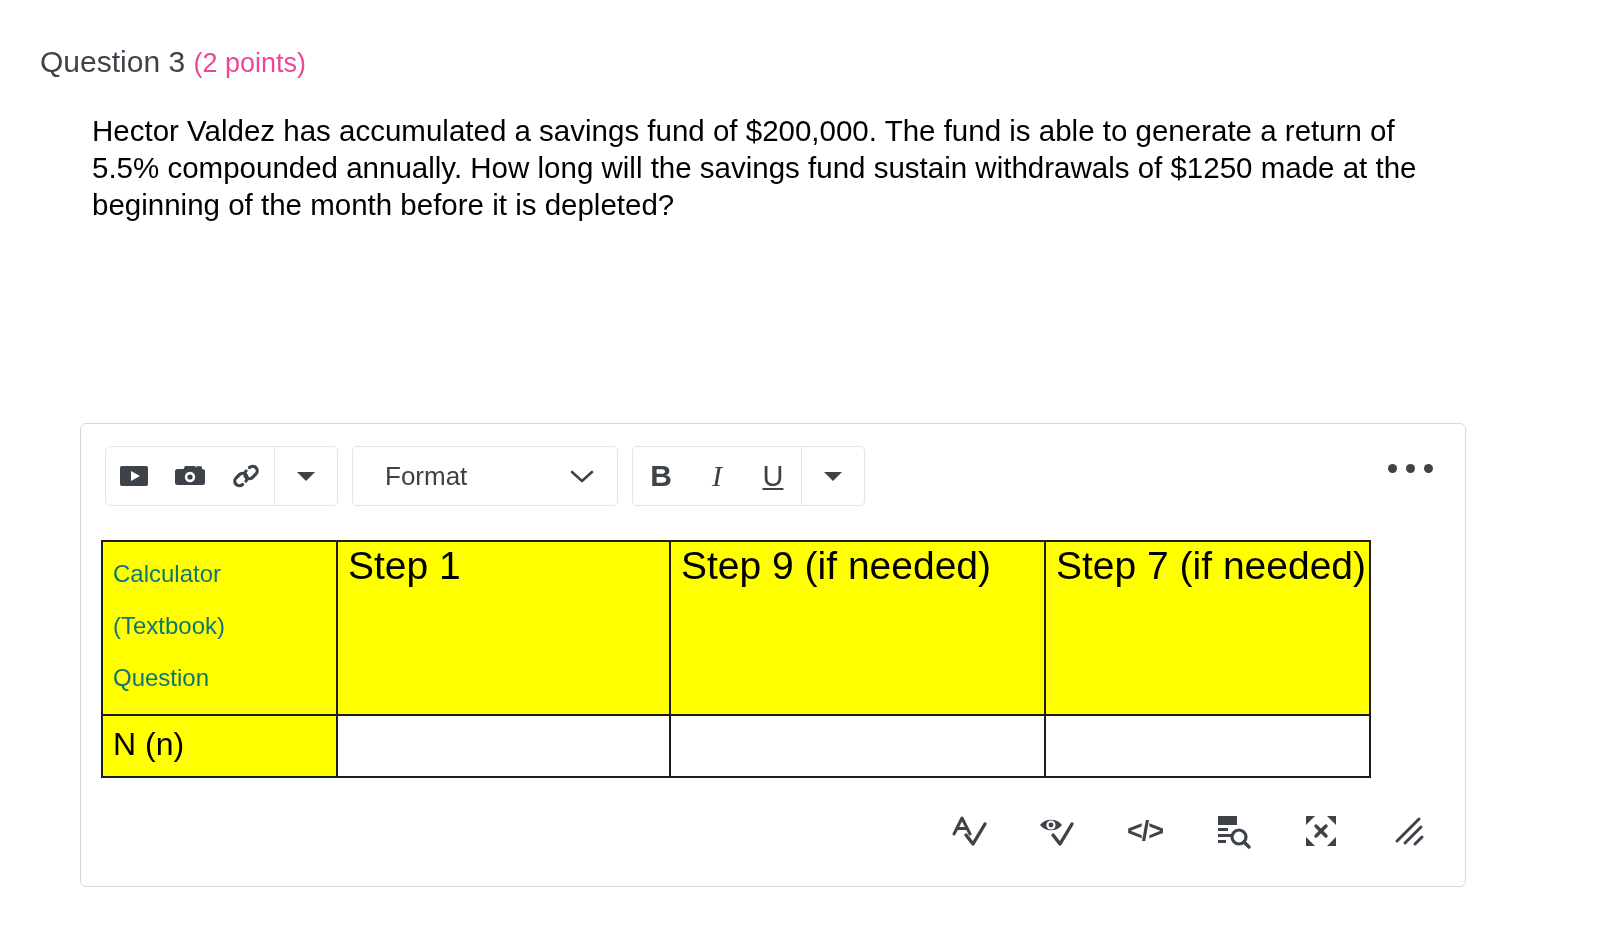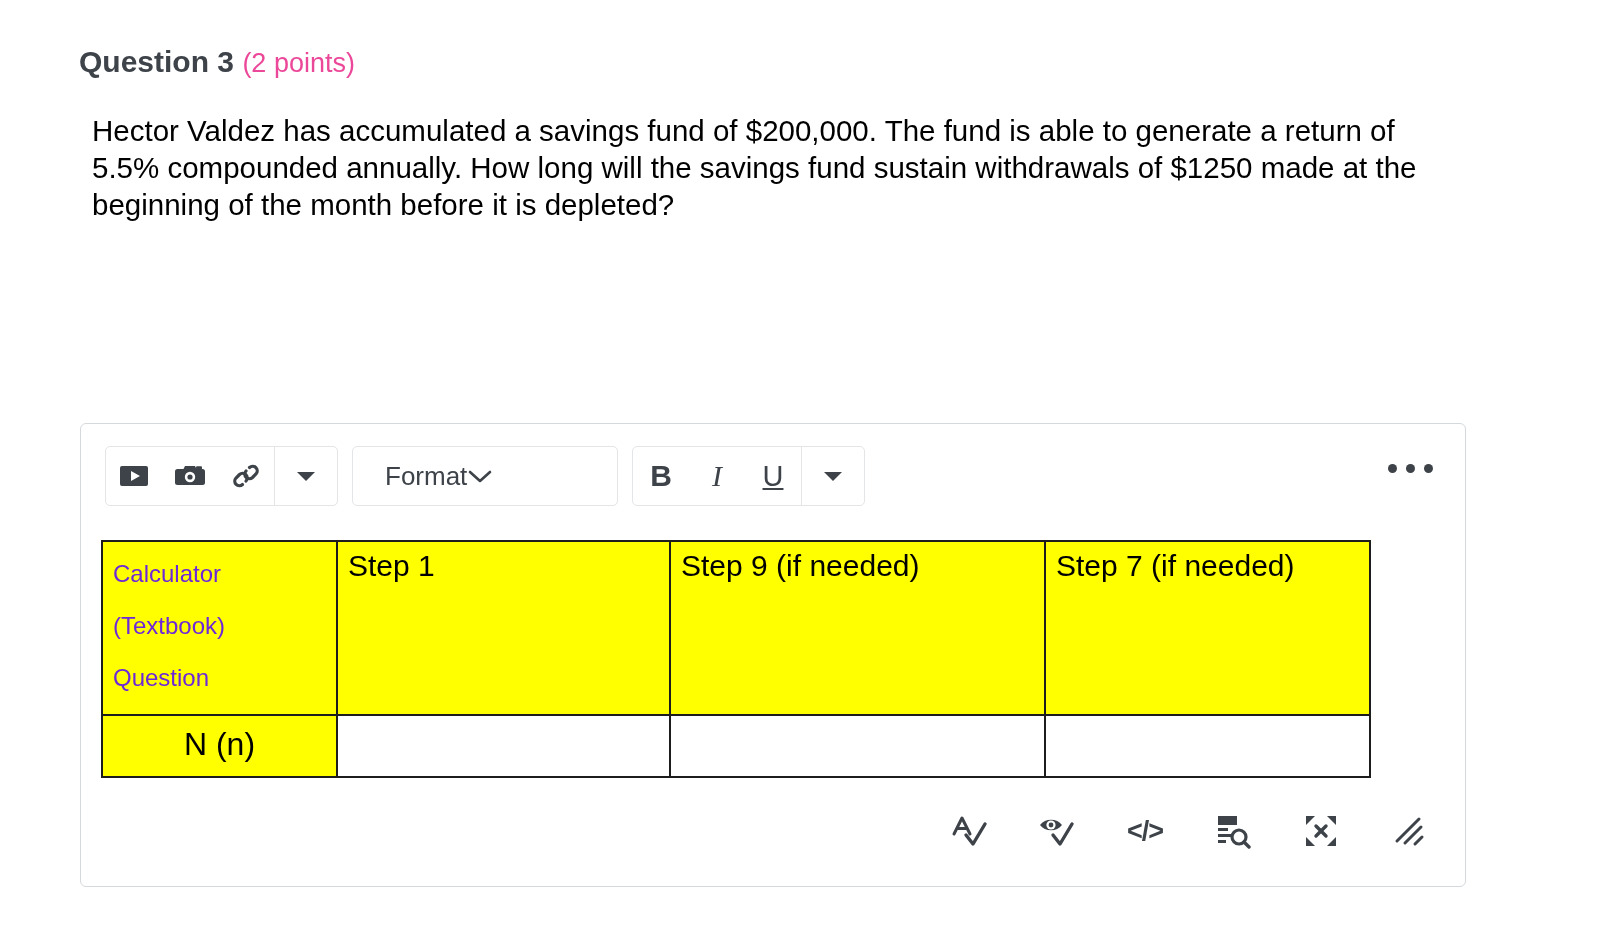--- a/index.html
+++ b/index.html
@@ -26,23 +26,22 @@
   
   .q-heading {
     position: absolute;
     left: 40px;
     top: 44px;
     font-size: 30px;
     line-height: 1.2;
     white-space: nowrap;
   }
   .q-heading .q-title {
-    font-weight: bold;
+    font-weight: normal;
     color: #3d4349;
-    margin-left: 39px;
   }
   .q-heading .q-points {
     font-weight: normal;
     color: #ec4899;
     font-size: 27px;
   }
 
   
   .q-body {
     position: absolute;
@@ -110,20 +109,21 @@
   .tb-divider {
     width: 1px;
     height: 58px;
     background: #e3e5e7;
   }
 
   
   .tb-format {
     display: flex;
     align-items: center;
+    justify-content: space-between;
     border: 1px solid #e3e5e7;
     border-radius: 5px;
     height: 60px;
     box-sizing: border-box;
     min-width: 266px;
     padding: 0 22px 0 32px;
     cursor: pointer;
     background: #fff;
   }
   .tb-format-label {
@@ -182,37 +182,37 @@
   .answer-table td.hl { background: #ffff00; }
 
   .col-1 { width: 235px; }
   .col-2 { width: 333px; }
   .col-3 { width: 375px; }
   .col-4 { width: 325px; }
 
   .hdr-small {
     font-size: 24px;
     line-height: 52px;
-    color: #6d28d9;
+    color: #0f766e;
     white-space: nowrap;
   }
   .hdr-big {
-    font-size: 30px;
+    font-size: 39px;
     line-height: 36px;
     color: #000;
     white-space: nowrap;
   }
   .row-label {
     font-size: 32px;
     line-height: 44px;
     color: #000;
     white-space: nowrap;
   }
   .tall-cell { height: 166px; }
-  .mid-cell { height: 62px; text-align: center; }
+  .mid-cell { height: 62px; }
   .cut-cell { height: 40px; }
 
   
   .editor-statusbar {
     position: absolute;
     left: 0;
     right: 0;
     bottom: 0;
     height: 110px;
     display: flex;

